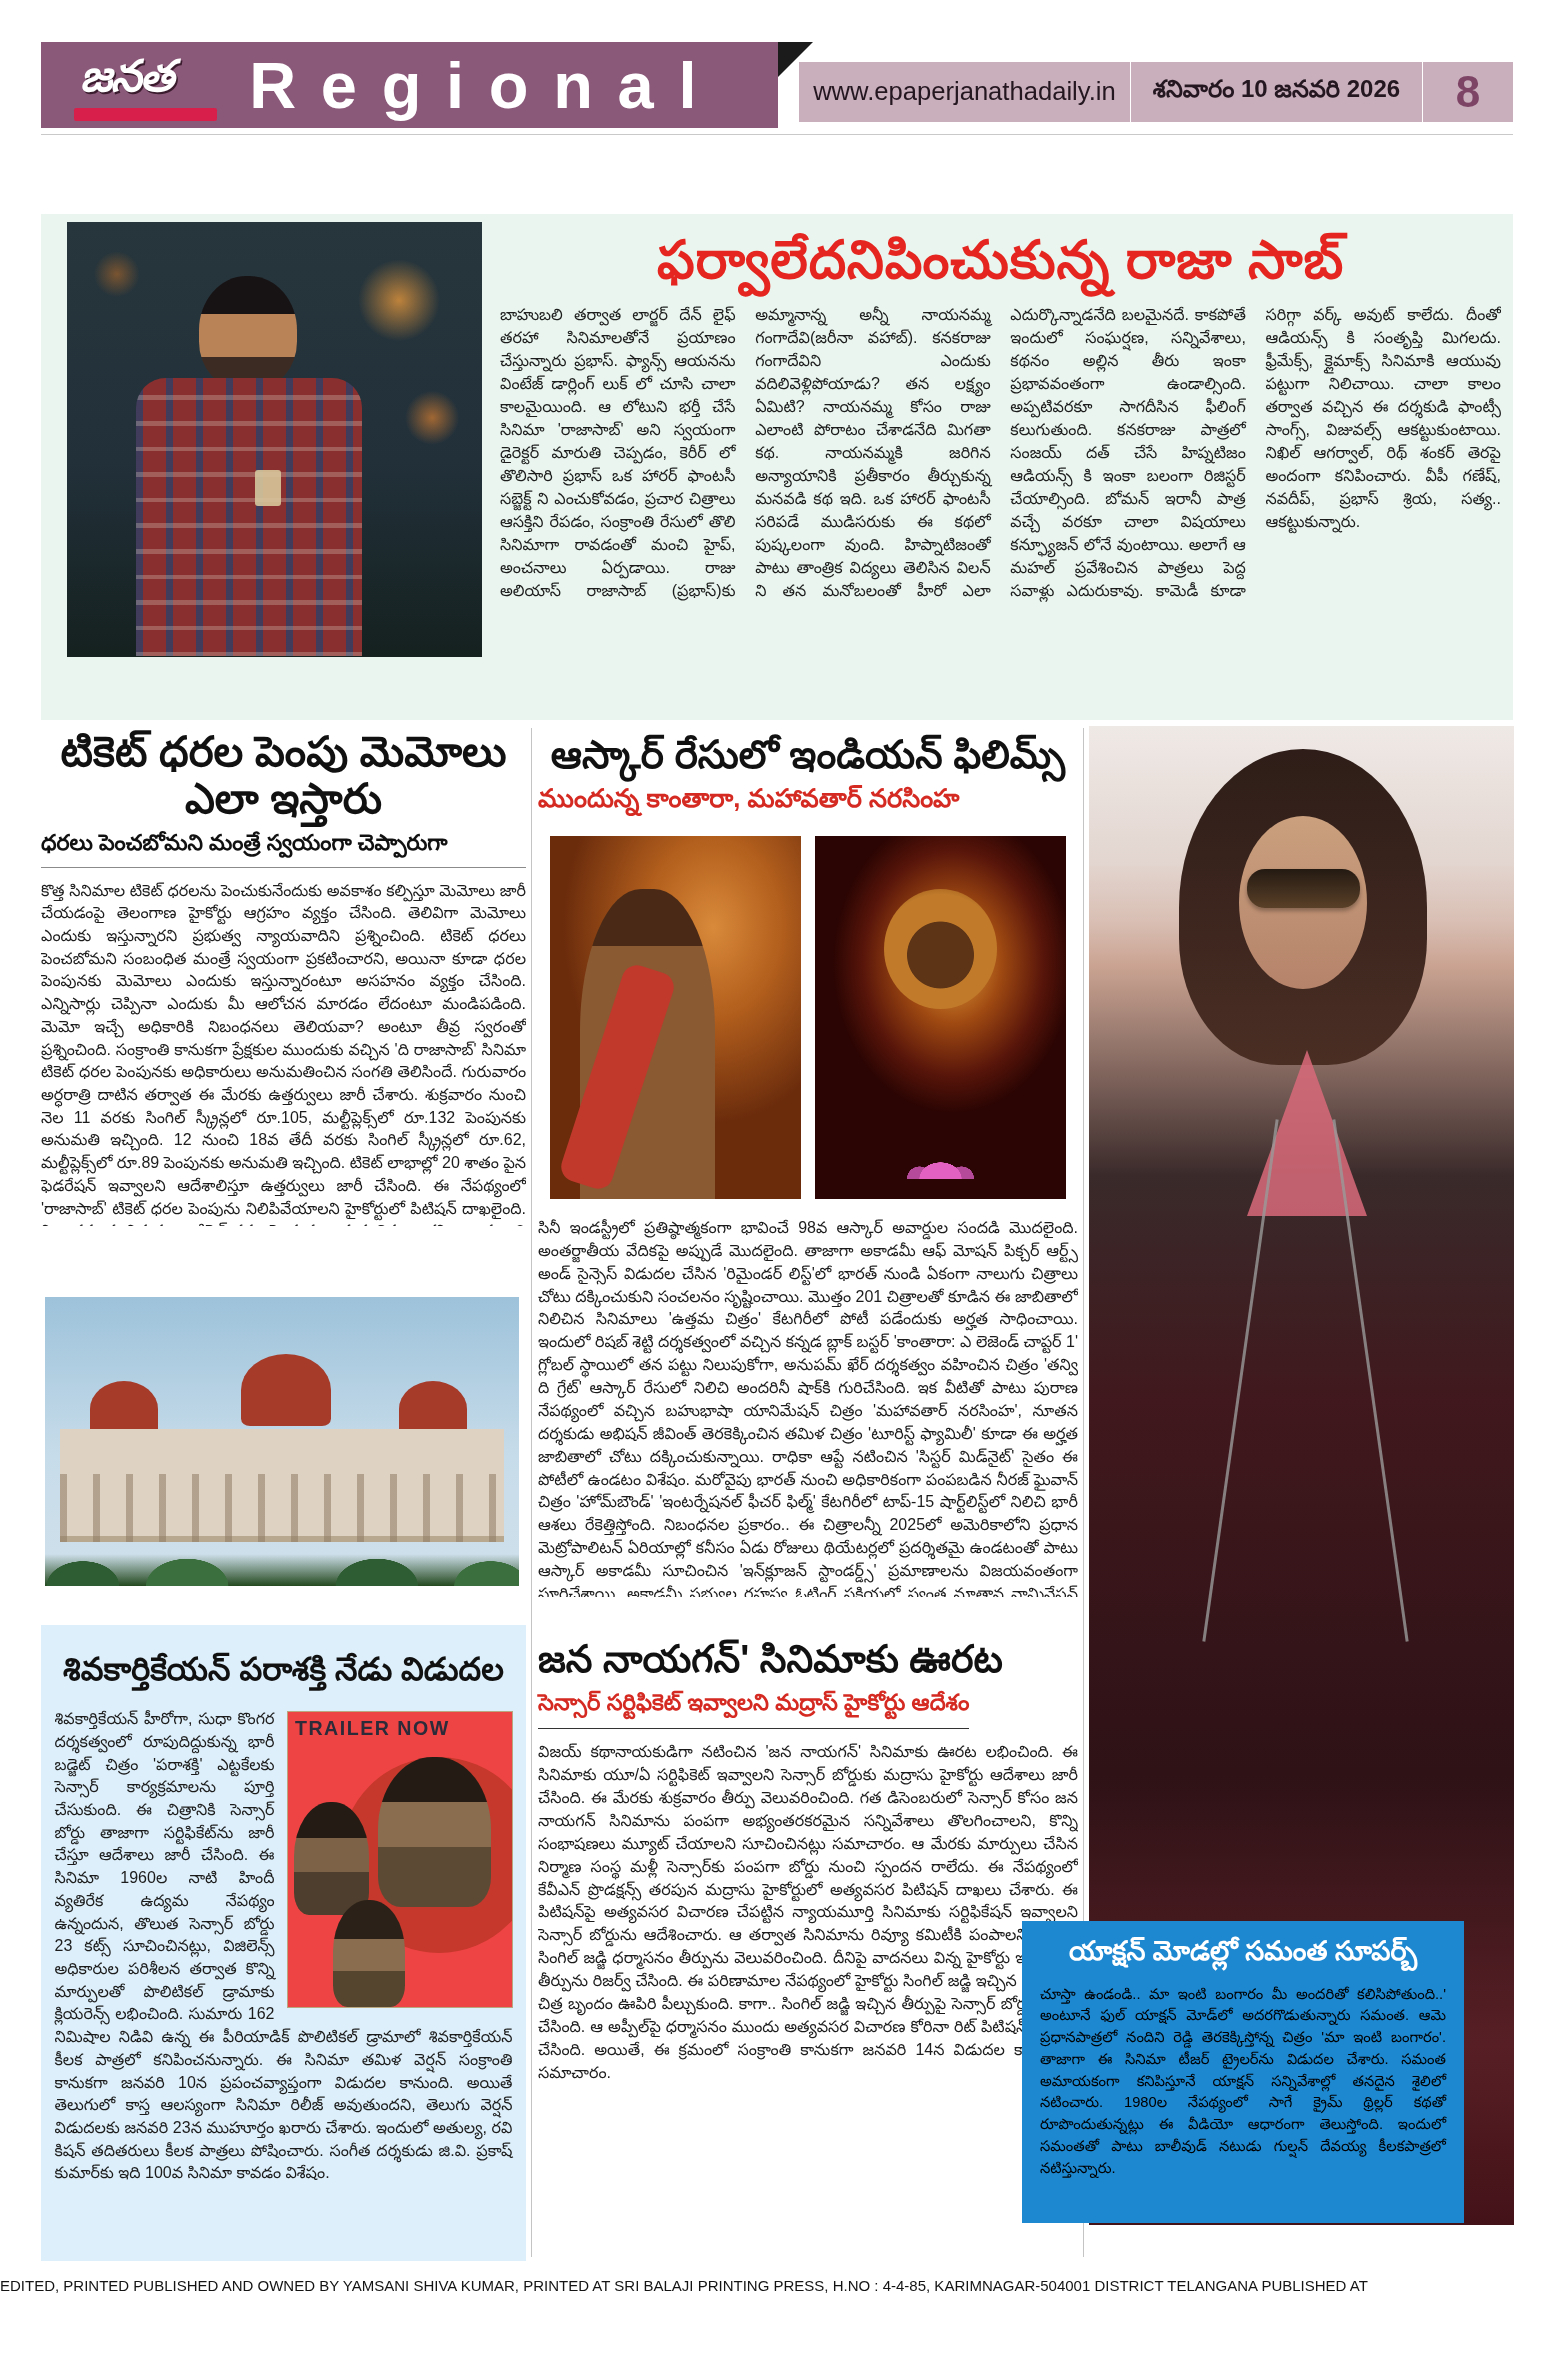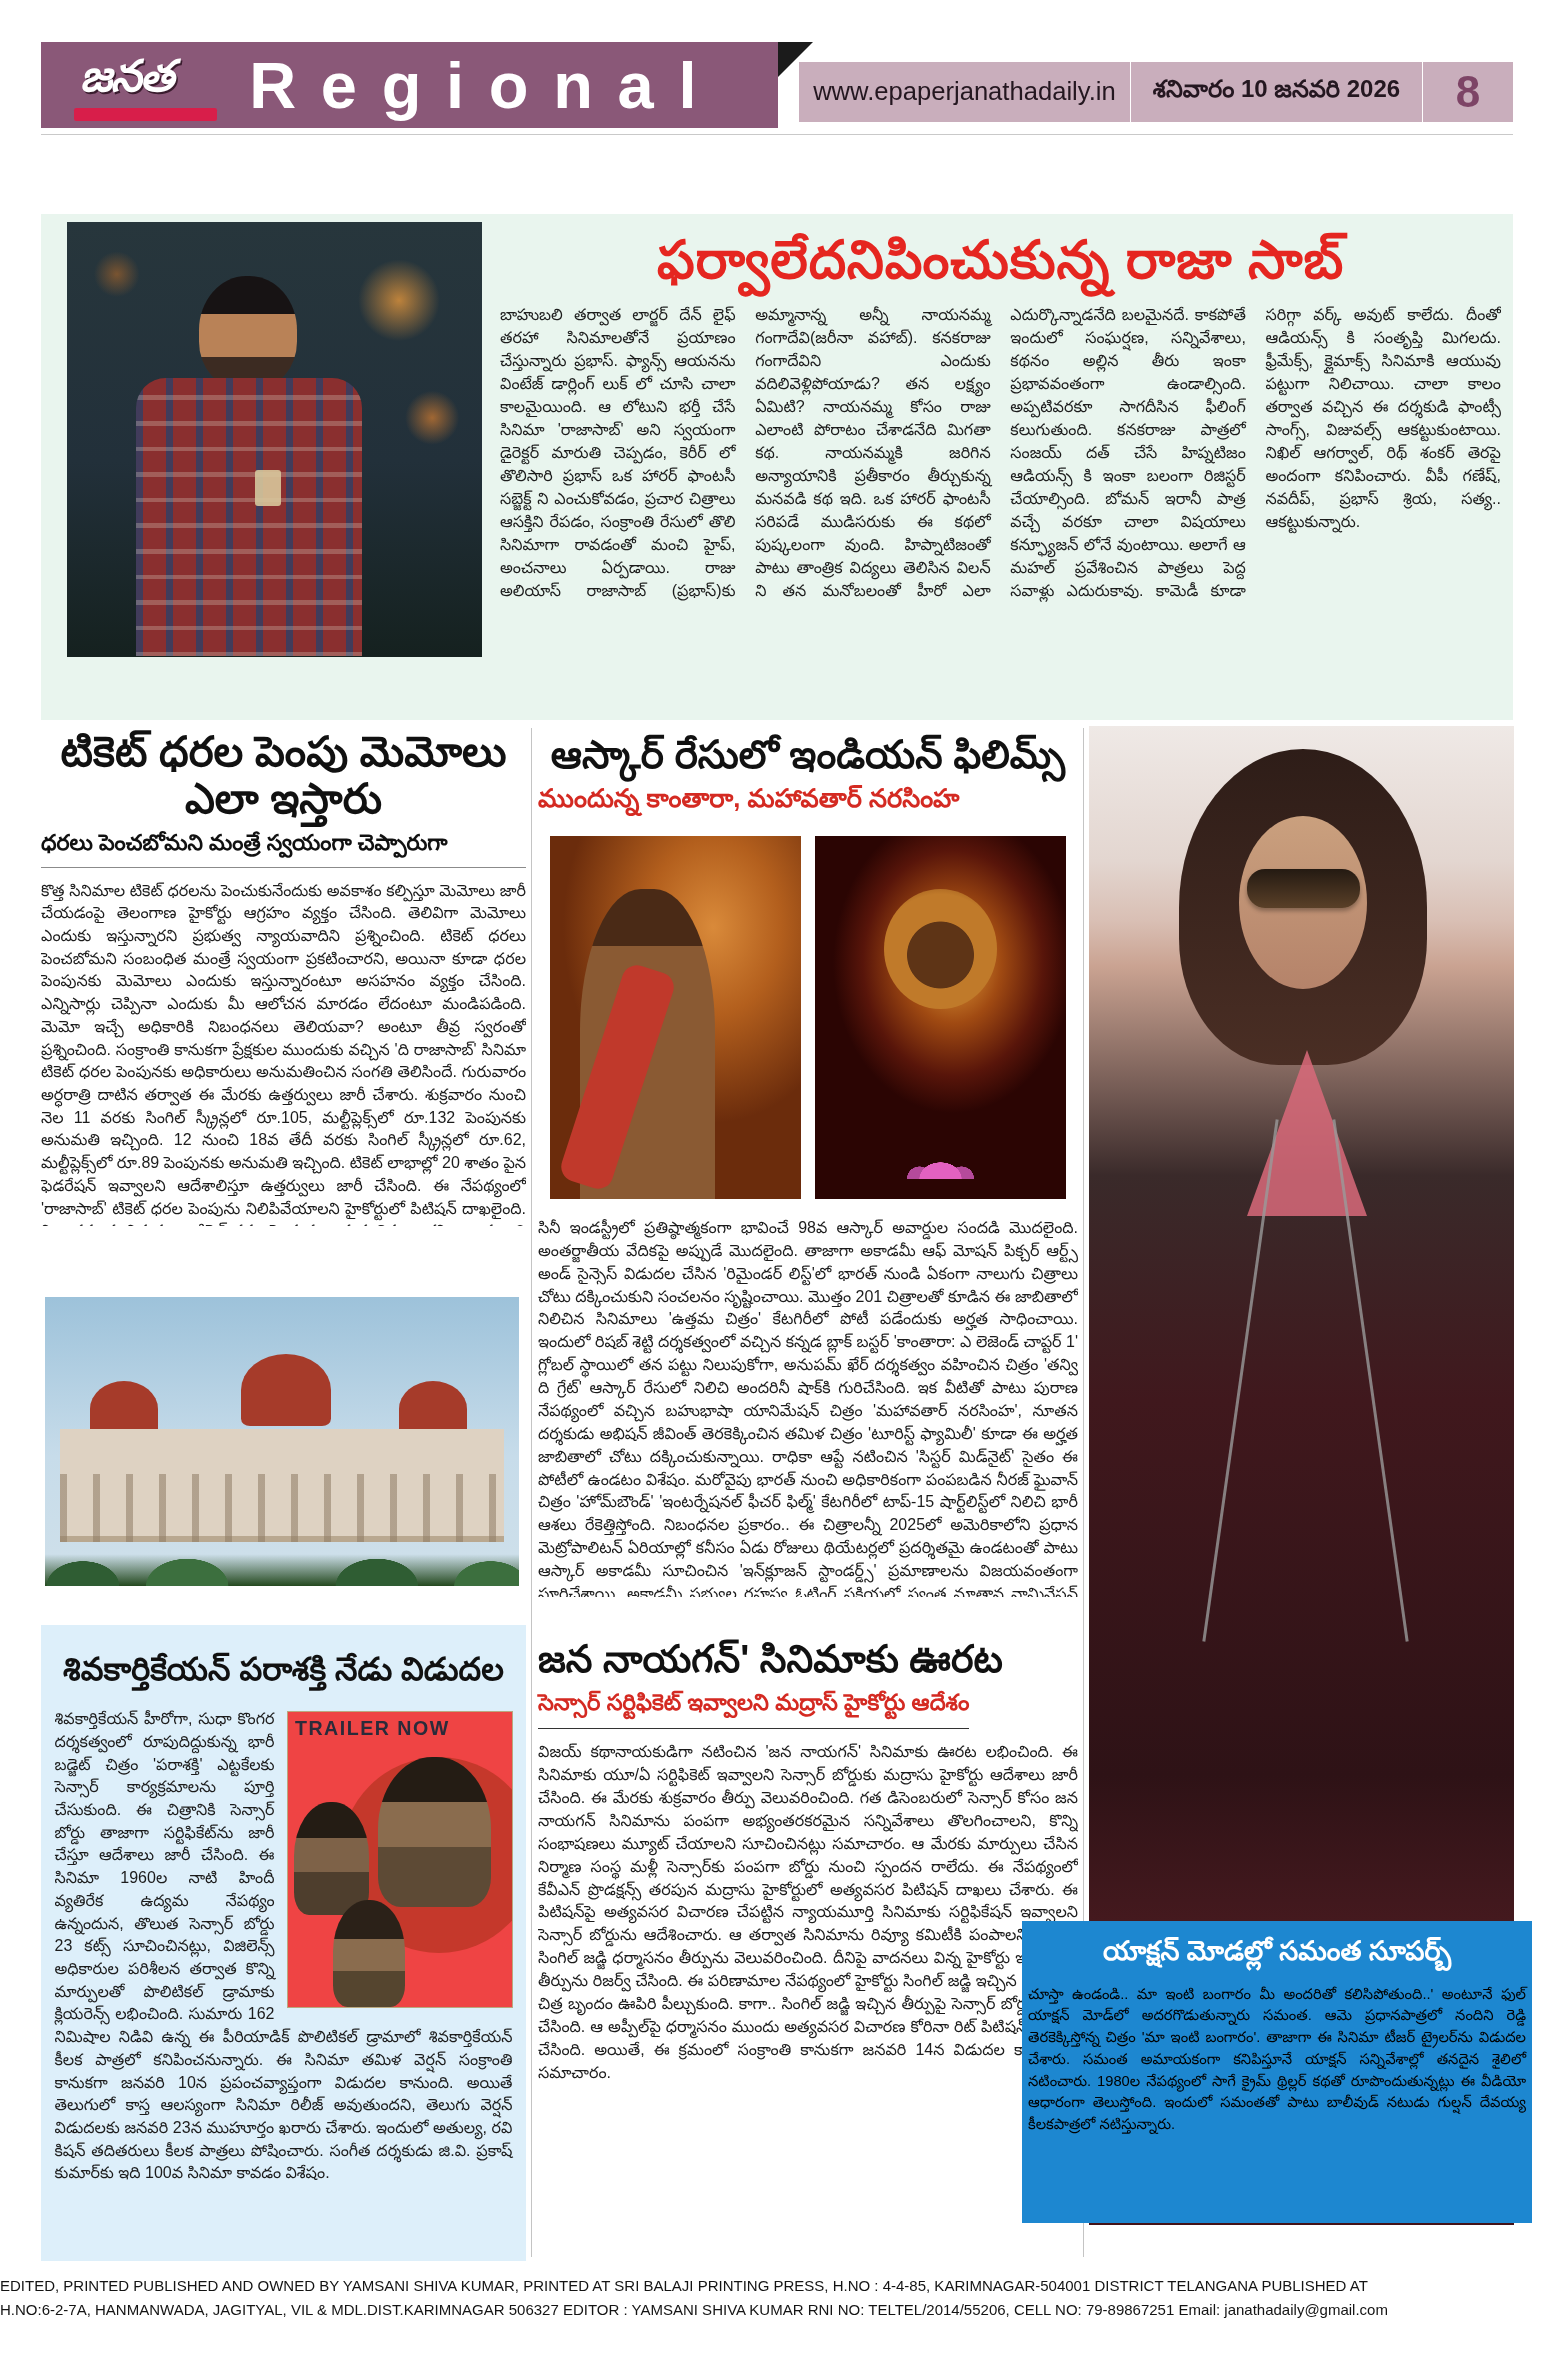--- a/index.html
+++ b/index.html
@@ -115,22 +115,22 @@
         background:linear-gradient(180deg,#2b2118 0 36%,#8a6c4e 36% 66%,#55452f 66% 100%);}
   .para-poster .trailer{position:absolute;left:7.5px;top:6px;font-size:19.6px;font-weight:bold;color:#2b2b3a;
         line-height:1.05;letter-spacing:1.5px;}
   
   .jana{position:absolute;left:538px;top:1639px;width:540px;height:618px;}
   .jana-headline{font-size:38px;font-weight:bold;color:#111;line-height:1.1;}
   .jana-sub{display:inline-block;font-size:22.6px;font-weight:bold;color:#d42a22;margin-top:9px;
             padding-bottom:7.5px;border-bottom:1.5px solid #333;}
   .jana-body{margin-top:12px;font-size:16px;line-height:1.43;text-align:justify;height:466px;overflow:hidden;}
   
-  .sambox{position:absolute;left:1022px;top:1921px;width:510px;height:302px;background:#1d87d0;
-          padding:15px 6px;box-sizing:border-box;overflow:hidden;}
+  .sambox{position:absolute;left:1022px;top:1921px;width:442px;height:302px;background:#1d87d0;
+          padding:15px 18px;box-sizing:border-box;overflow:hidden;}
   .sambox-headline{color:#ffffff;font-size:27px;font-weight:bold;text-align:center;margin-bottom:10.5px;}
   .sambox-body{color:#000000;font-size:14.7px;line-height:1.48;text-align:justify;}
   
   .footer{position:absolute;left:0;top:2274px;width:1555px;text-align:left;font-size:15px;color:#141414;line-height:1.6;}
 </style>
 </head>
 <body>
 
 <div class="page">
 
@@ -226,17 +226,16 @@
     <div class="jana-body">విజయ్ కథానాయకుడిగా నటించిన 'జన నాయగన్' సినిమాకు ఊరట లభించింది. ఈ సినిమాకు యూ/ఏ సర్టిఫికెట్ ఇవ్వాలని సెన్సార్ బోర్డుకు మద్రాసు హైకోర్టు ఆదేశాలు జారీ చేసింది. ఈ మేరకు శుక్రవారం తీర్పు వెలువరించింది. గత డిసెంబరులో సెన్సార్ కోసం జన నాయగన్ సినిమాను పంపగా అభ్యంతరకరమైన సన్నివేశాలు తొలగించాలని, కొన్ని సంభాషణలు మ్యూట్ చేయాలని సూచించినట్లు సమాచారం. ఆ మేరకు మార్పులు చేసిన నిర్మాణ సంస్థ మళ్లీ సెన్సార్‌కు పంపగా బోర్డు నుంచి స్పందన రాలేదు. ఈ నేపథ్యంలో కేవీఎన్ ప్రొడక్షన్స్ తరపున మద్రాసు హైకోర్టులో అత్యవసర పిటిషన్ దాఖలు చేశారు. ఈ పిటిషన్‌పై అత్యవసర విచారణ చేపట్టిన న్యాయమూర్తి సినిమాకు సర్టిఫికేషన్ ఇవ్వాలని సెన్సార్ బోర్డును ఆదేశించారు. ఆ తర్వాత సినిమాను రివ్యూ కమిటీకి పంపాలని హైకోర్టు సింగిల్ జడ్జి ధర్మాసనం తీర్పును వెలువరించింది. దీనిపై వాదనలు విన్న హైకోర్టు ఇరుపక్షాల తీర్పును రిజర్వ్ చేసింది. ఈ పరిణామాల నేపథ్యంలో హైకోర్టు సింగిల్ జడ్జి ఇచ్చిన ఆదేశంతో చిత్ర బృందం ఊపిరి పీల్చుకుంది. కాగా.. సింగిల్ జడ్జి ఇచ్చిన తీర్పుపై సెన్సార్ బోర్డు అప్పీల్ చేసింది. ఆ అప్పీల్‌పై ధర్మాసనం ముందు అత్యవసర విచారణ కోరినా రిట్ పిటిషన్ దాఖలు చేసింది. అయితే, ఈ క్రమంలో సంక్రాంతి కానుకగా జనవరి 14న విడుదల కానున్నట్లు సమాచారం.</div>
   </div>
 
   <div class="sambox">
     <div class="sambox-headline">యాక్షన్ మోడల్లో సమంత సూపర్బ్</div>
     <div class="sambox-body">చూస్తా ఉండండి.. మా ఇంటి బంగారం మీ అందరితో కలిసిపోతుంది..' అంటూనే ఫుల్ యాక్షన్ మోడ్‌లో అదరగొడుతున్నారు సమంత. ఆమె ప్రధానపాత్రలో నందిని రెడ్డి తెరకెక్కిస్తోన్న చిత్రం 'మా ఇంటి బంగారం'. తాజాగా ఈ సినిమా టీజర్ ట్రైలర్‌ను విడుదల చేశారు. సమంత అమాయకంగా కనిపిస్తూనే యాక్షన్ సన్నివేశాల్లో తనదైన శైలిలో నటించారు. 1980ల నేపథ్యంలో సాగే క్రైమ్ థ్రిల్లర్ కథతో రూపొందుతున్నట్లు ఈ వీడియో ఆధారంగా తెలుస్తోంది. ఇందులో సమంతతో పాటు బాలీవుడ్ నటుడు గుల్షన్ దేవయ్య కీలకపాత్రలో నటిస్తున్నారు.</div>
   </div>
 
   <div class="footer">
     <div>EDITED, PRINTED PUBLISHED AND OWNED BY YAMSANI SHIVA KUMAR, PRINTED AT SRI BALAJI PRINTING PRESS, H.NO : 4-4-85, KARIMNAGAR-504001 DISTRICT TELANGANA PUBLISHED AT</div>
-    <div>H.NO:6-2-7A, HANMANWADA, JAGITYAL, VIL &amp; MDL.DIST.KARIMNAGAR 506327 EDITOR : YAMSANI SHIVA KUMAR RNI NO: TELTEL/2014/55206, CELL NO: 79-89867251 Email: janathadaily@gmail.com</div>
   </div>
 
 </div>
 
 
 </body></html>

